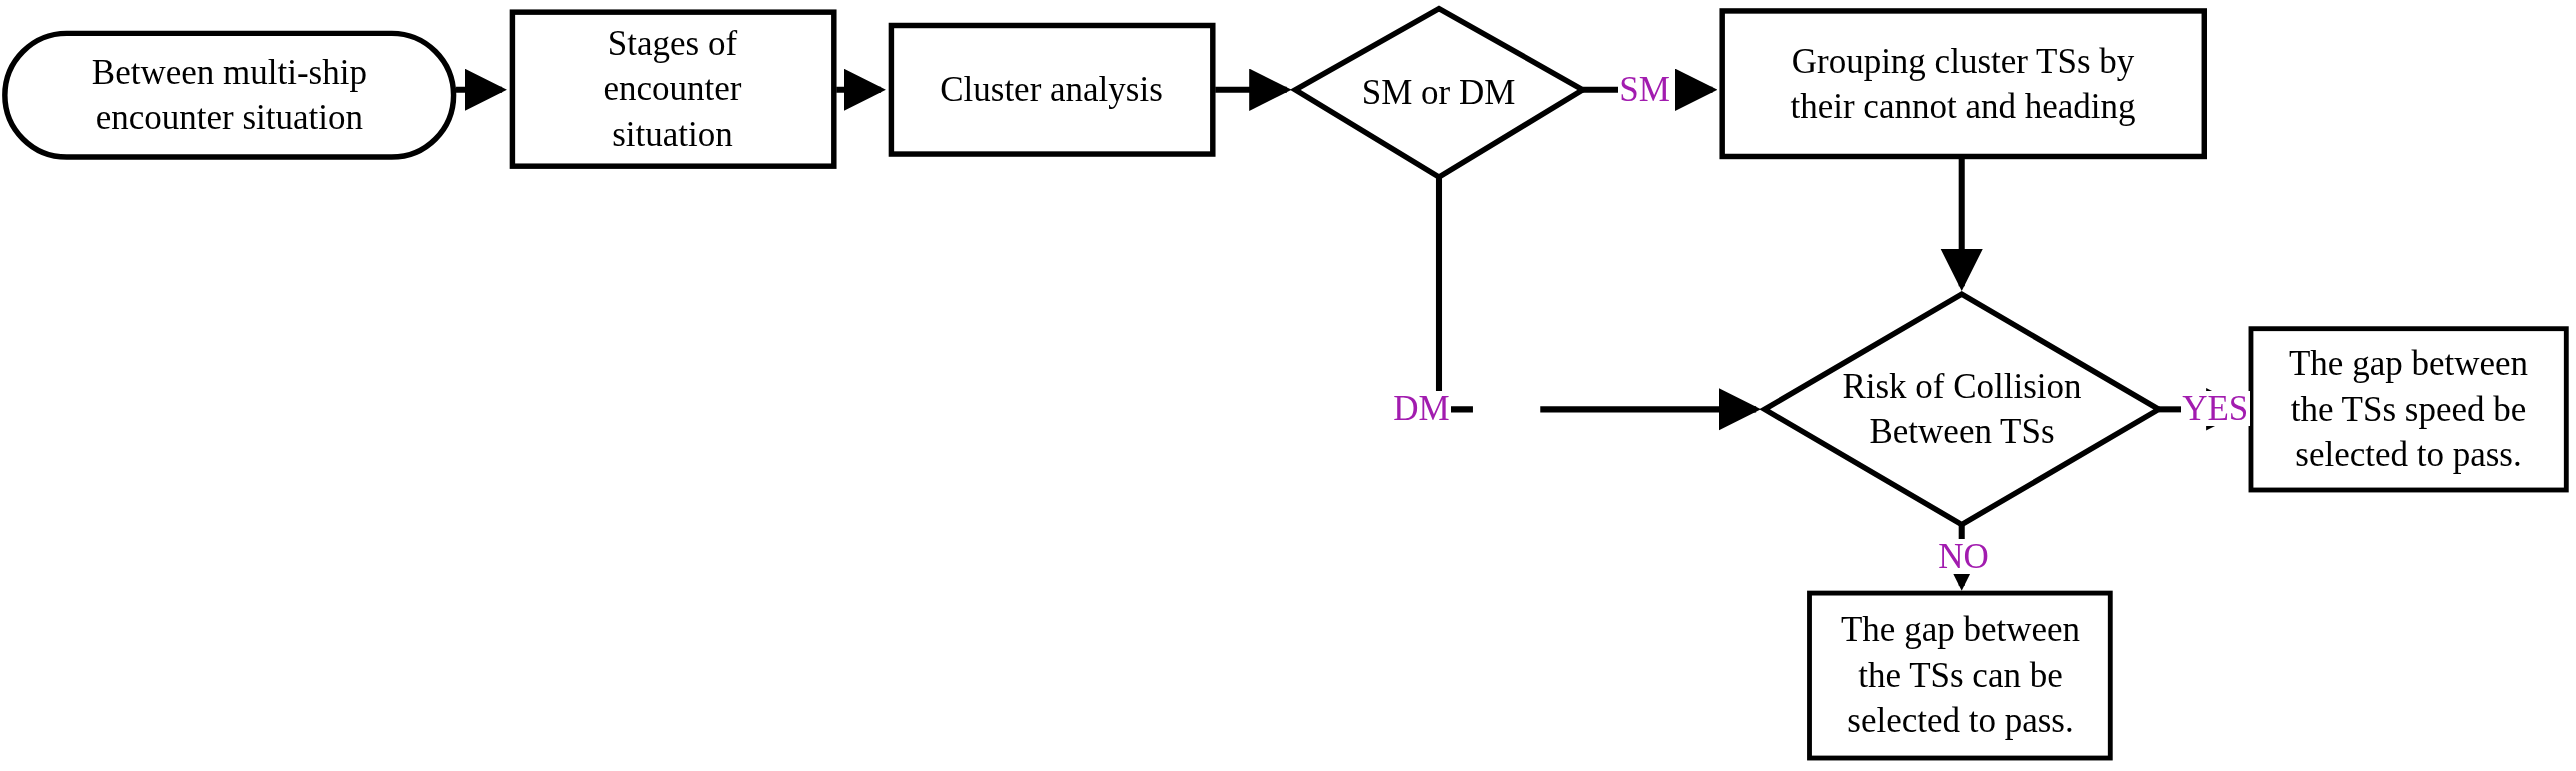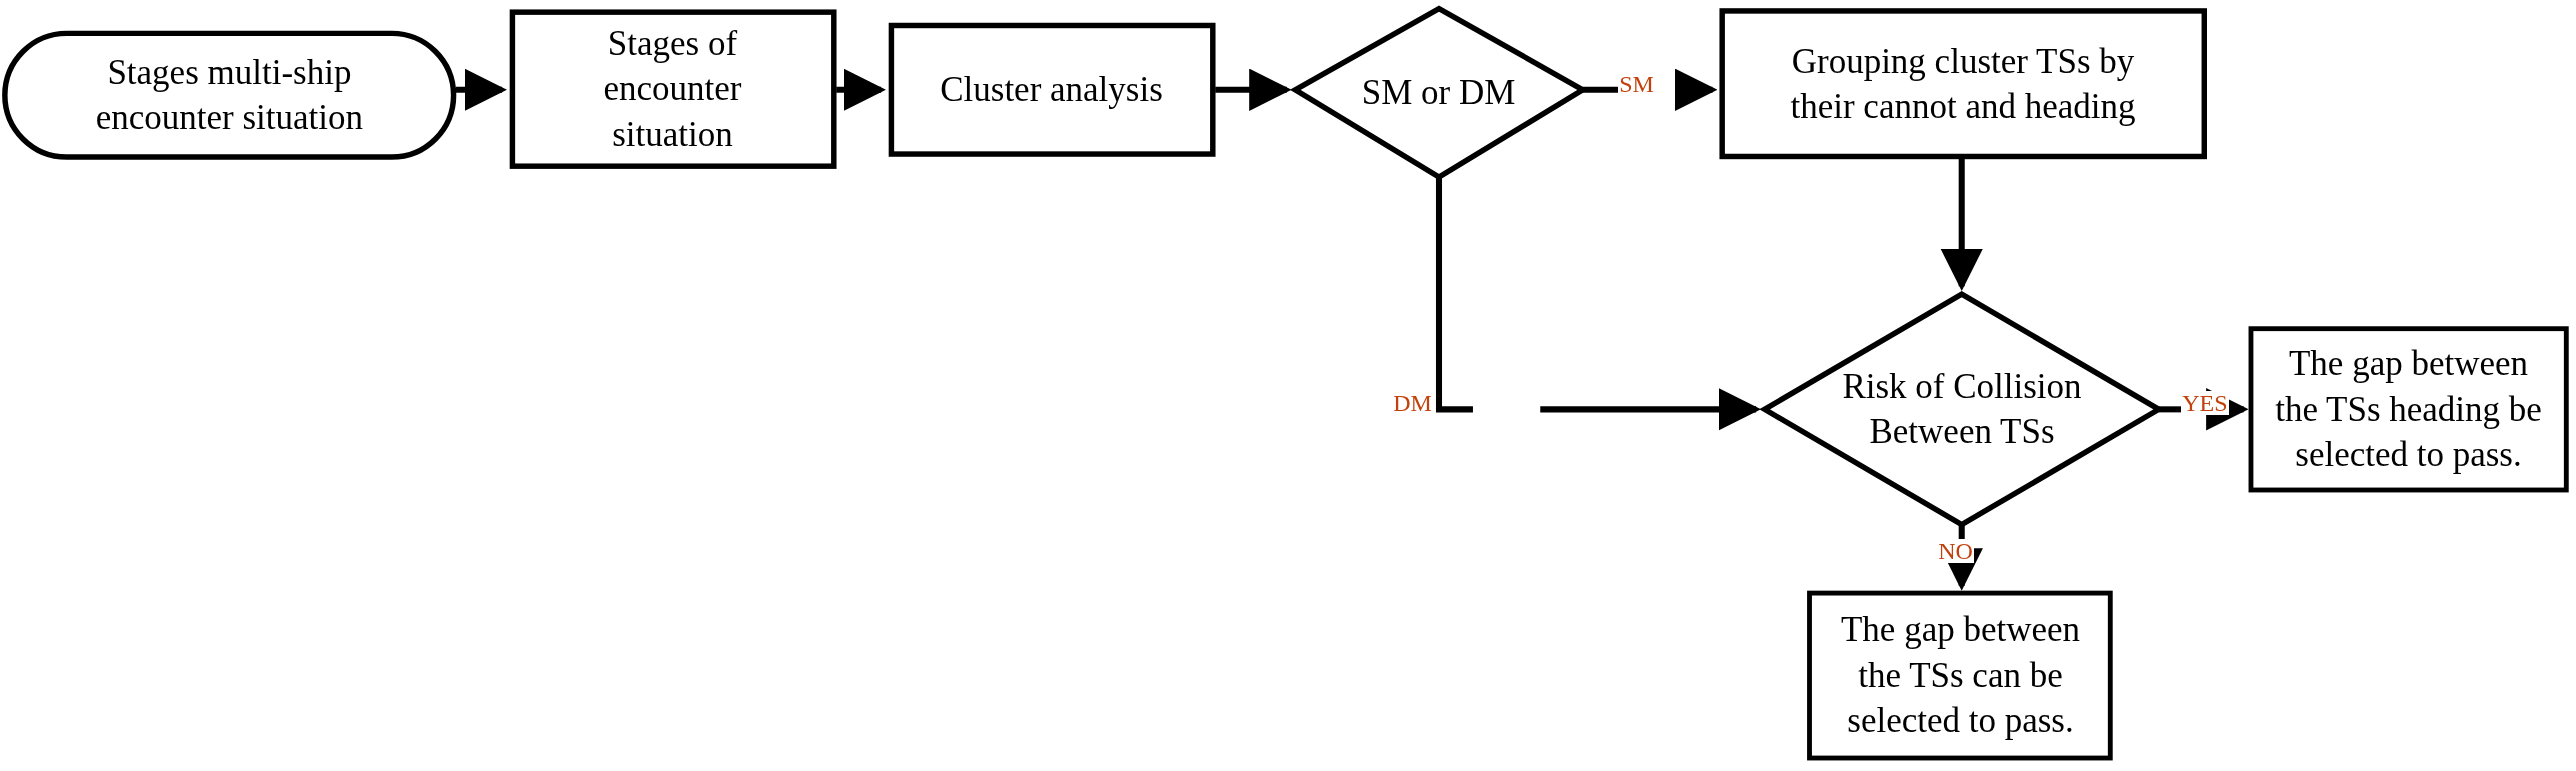--- a/index.html
+++ b/index.html
@@ -54,23 +54,23 @@
     text-align: center;
     color: #000000;
     font-family: "Liberation Serif", "DejaVu Serif", serif;
     font-size: 35px;
     line-height: 1.30;
     white-space: nowrap;
     pointer-events: none;
   }
   .edge-label {
     position: absolute;
-    color: #c2410c;
+    color: #a21caf;
     font-family: "Liberation Serif", "DejaVu Serif", serif;
-    font-size: 24px;
+    font-size: 35px;
     line-height: 1.0;
     white-space: nowrap;
     background: #ffffff;
     padding: 0 1.2px;
   }
   .lbl-line { display: block; }
 </style>
 </head>
 <body>
 
@@ -115,21 +115,21 @@
     <line class="connector" x1="3235" y1="258" x2="3235" y2="472" marker-end="url(#arrow)"></line>
 
     <line class="connector" x1="3560" y1="675" x2="3600" y2="675"></line>
     <line class="connector" x1="3672" y1="675" x2="3700" y2="675" marker-end="url(#arrow)"></line>
 
     <line class="connector" x1="3235" y1="865" x2="3235" y2="893"></line>
     <line class="connector" x1="3235" y1="944" x2="3235" y2="966" marker-end="url(#arrow)"></line>
   </svg>
 
   <div class="node-label" style="left:4.9px; top:33px; width:449px; height:124px;">
-    <span class="lbl-line">Stages multi-ship</span>
+    <span class="lbl-line">Between multi-ship</span>
     <span class="lbl-line">encounter situation</span>
   </div>
 
   <div class="node-label" style="left:512px; top:12px; width:321px; height:154px;">
     <span class="lbl-line">Stages of</span>
     <span class="lbl-line">encounter</span>
     <span class="lbl-line">situation</span>
   </div>
 
   <div class="node-label" style="left:1295px; top:8.5px; width:287px; height:169px;">
@@ -145,21 +145,21 @@
     <span class="lbl-line">their cannot and heading</span>
   </div>
 
   <div class="node-label" style="left:1765px; top:294px; width:394px; height:230px;">
     <span class="lbl-line">Risk of Collision</span>
     <span class="lbl-line">Between TSs</span>
   </div>
 
   <div class="node-label" style="left:2251px; top:329px; width:315px; height:161px;">
     <span class="lbl-line">The gap between</span>
-    <span class="lbl-line">the TSs heading be</span>
+    <span class="lbl-line">the TSs speed be</span>
     <span class="lbl-line">selected to pass.</span>
   </div>
 
   <div class="node-label" style="left:1810px; top:593px; width:301px; height:165px;">
     <span class="lbl-line">The gap between</span>
     <span class="lbl-line">the TSs can be</span>
     <span class="lbl-line">selected to pass.</span>
   </div>
 
   <div class="edge-label" style="left:1618px; top:72px;">SM</div>

